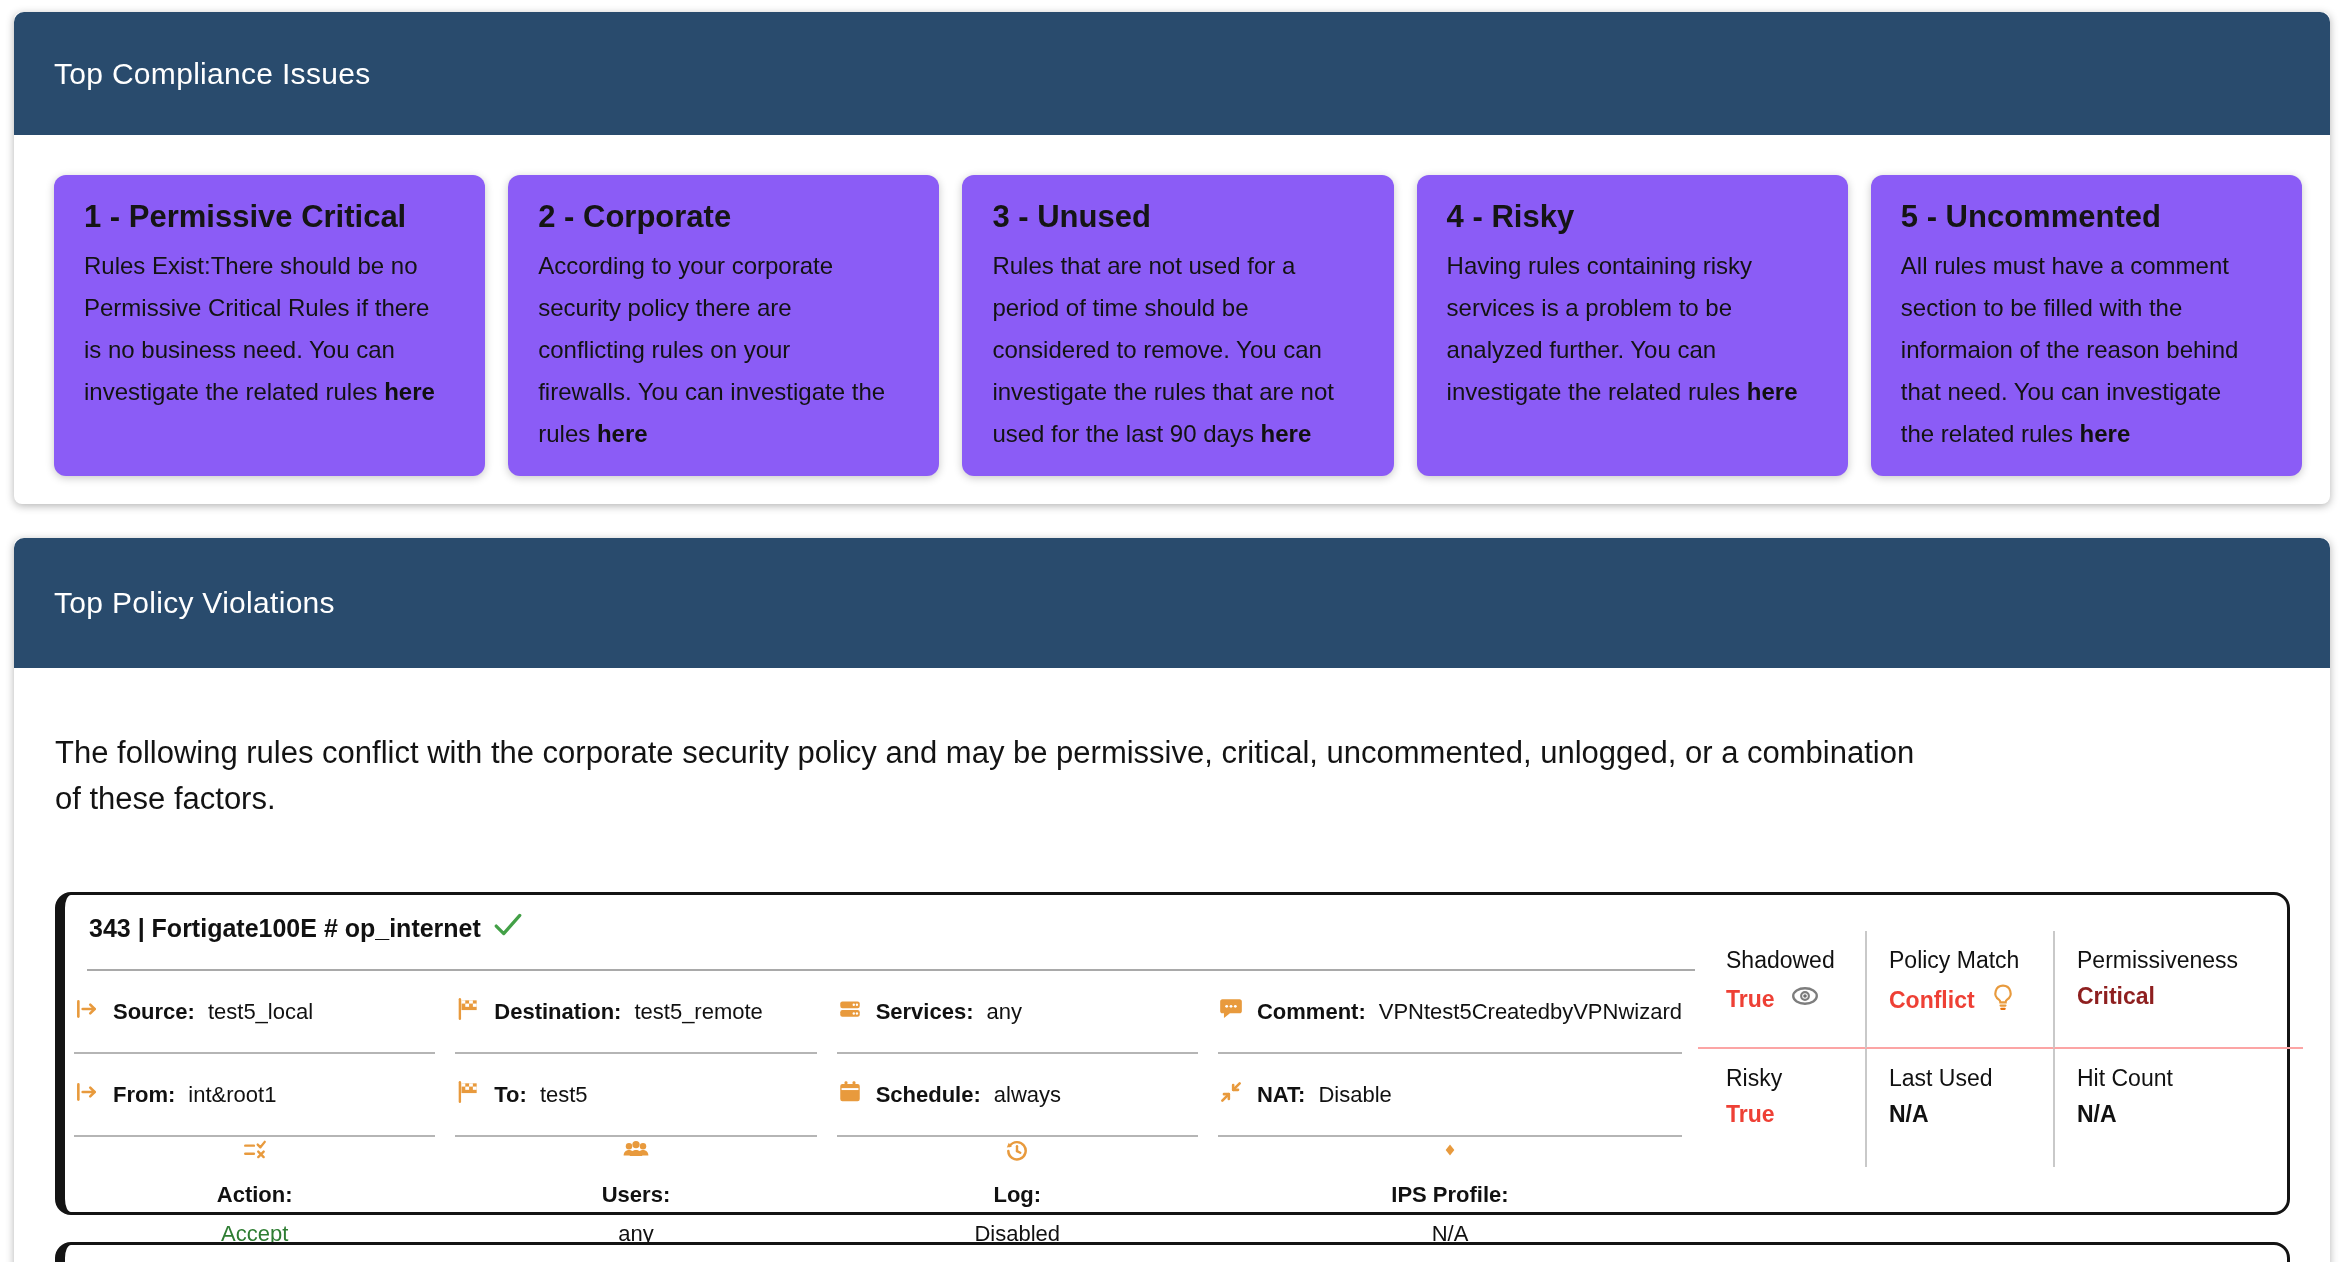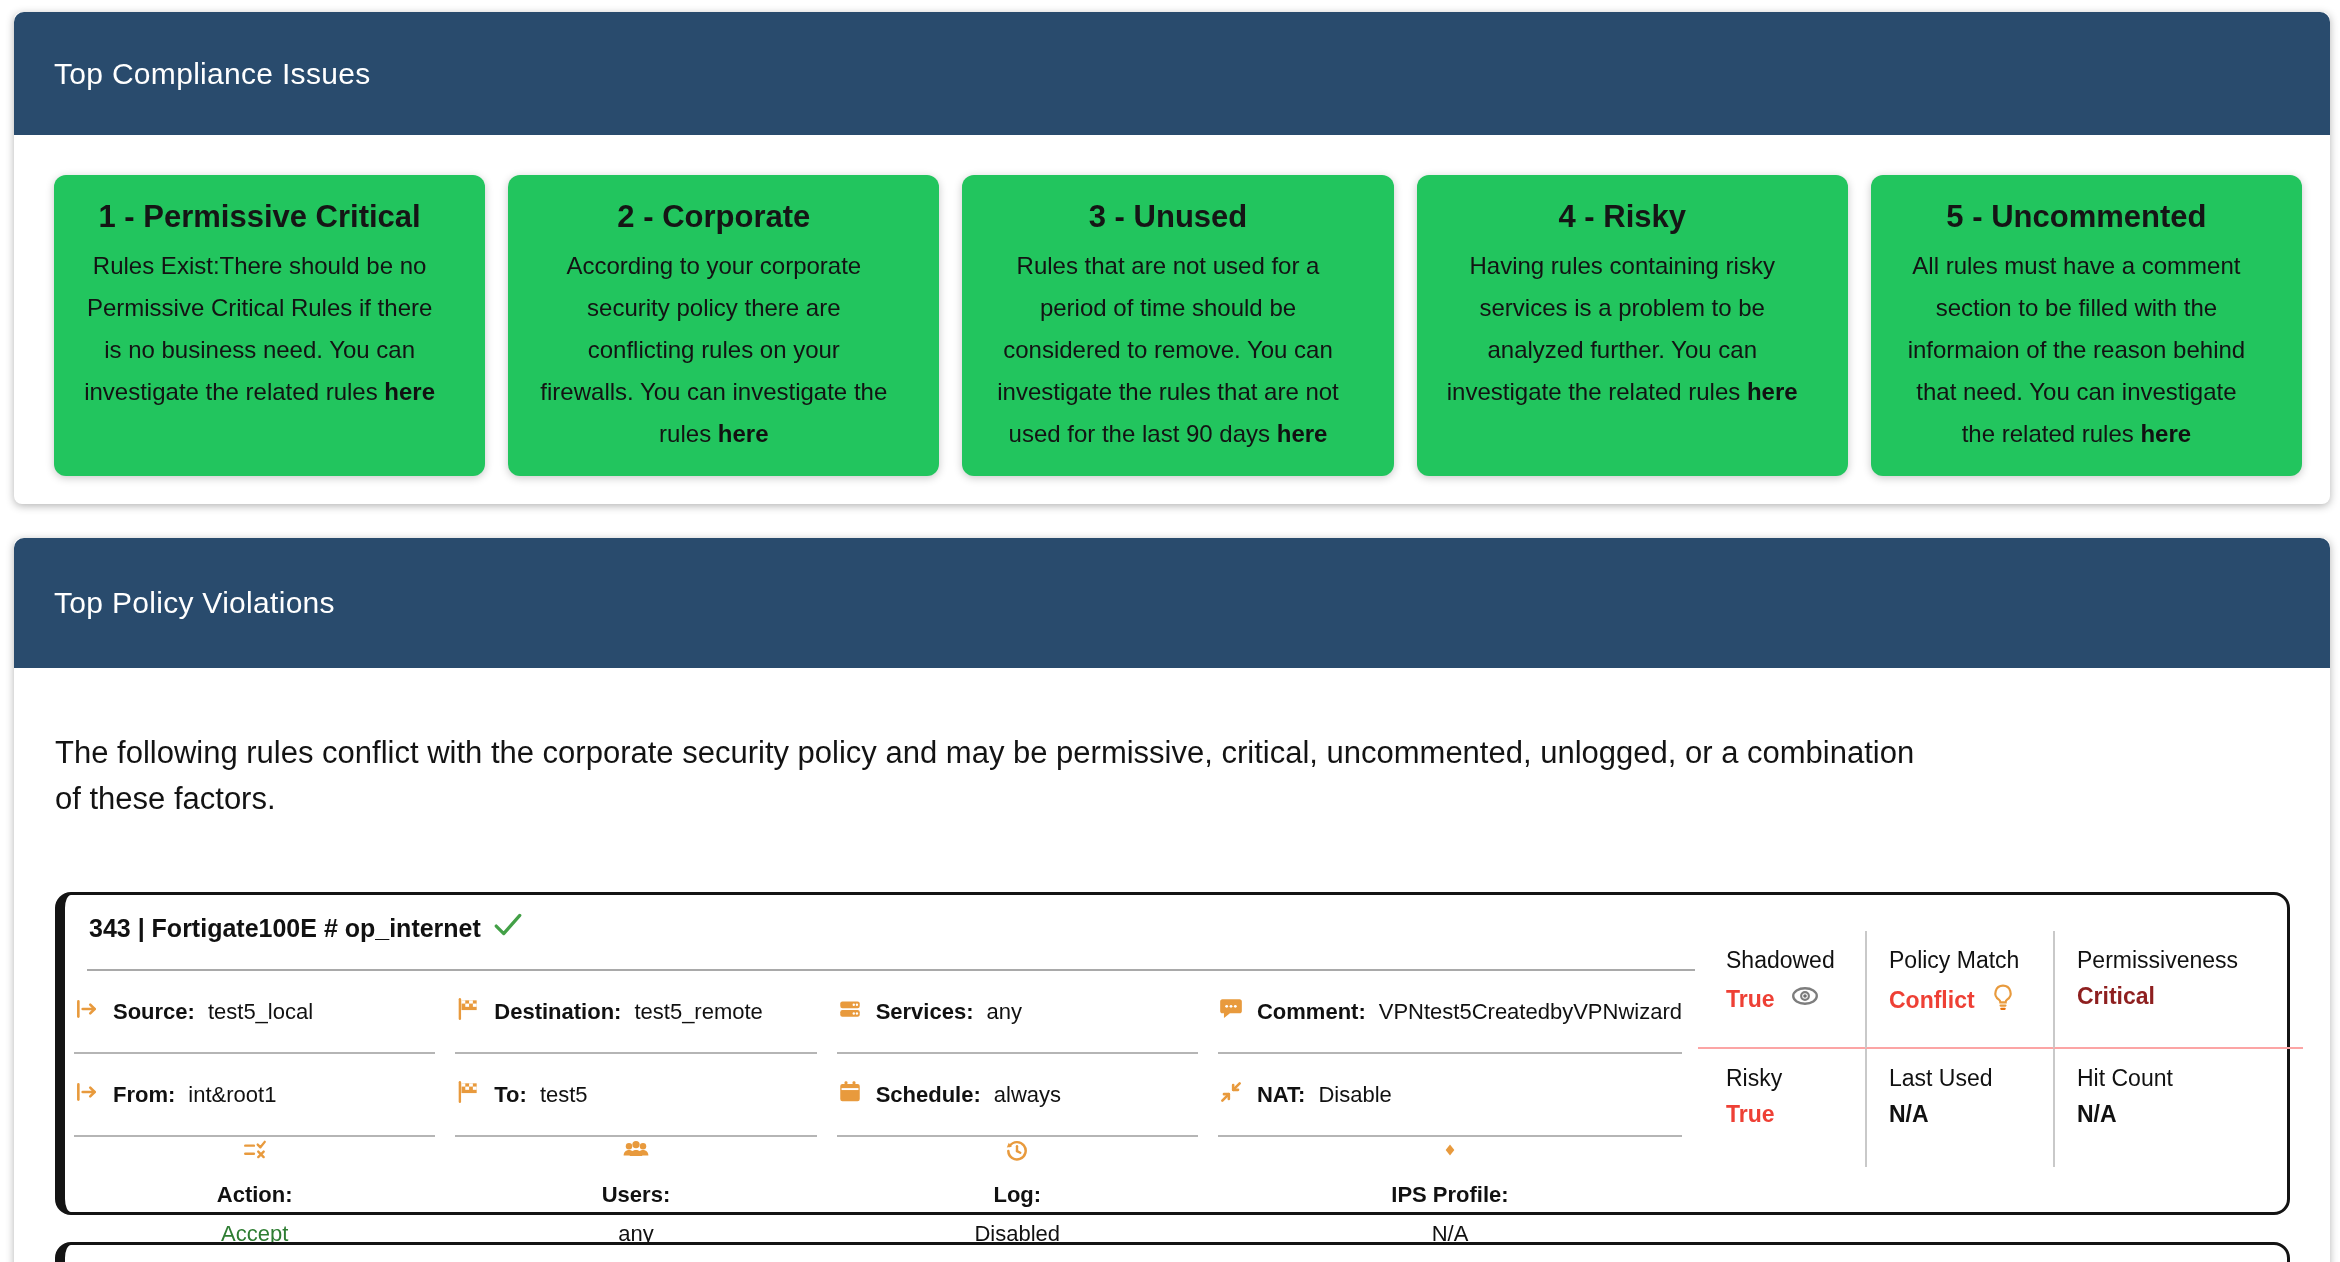--- a/index.html
+++ b/index.html
@@ -7,22 +7,22 @@
   .panel{position:absolute;left:14px;width:2316px;background:#fff;border-radius:8px;
     box-shadow:0 2px 9px rgba(0,0,0,.3);}
   #panel1{top:12px;height:492px;}
   #panel2{top:538px;height:1400px;}
   .panel-header{background:#294b6d;border-radius:10px 10px 0 0;height:123px;display:flex;
     align-items:center;padding:0 40px;}
   #panel2 .panel-header{height:130px;align-items:center;}
   .panel-header h1{margin:0;color:#fff;font-size:30px;font-weight:400;letter-spacing:.3px;}
   
   .cards{display:flex;gap:23px;padding:40px 28px 0 40px;}
-  .card{width:432px;height:301px;box-sizing:border-box;background:#22c55e;border-radius:12px;
-    box-shadow:0 2px 8px rgba(0,0,0,.22);padding:24px 50px 18px 30px;text-align:center;}
+  .card{width:432px;height:301px;box-sizing:border-box;background:#8b5cf6;border-radius:12px;
+    box-shadow:0 2px 8px rgba(0,0,0,.22);padding:24px 50px 18px 30px;}
   .card h2{margin:0 0 10px;font-size:31px;font-weight:600;color:#151515;}
   .card p{margin:0;font-size:24px;line-height:42px;color:#131313;}
   .card a{font-weight:700;color:#111;text-decoration:none;}
   
   .panel-body{padding:0 40px 40px 41px;}
   .intro{margin:62px 0 0;font-size:31px;line-height:46px;color:#131313;max-width:1880px;}
   .rule-card{position:relative;margin:70px 0 0;border:3px solid #141414;border-left-width:10px;
     border-radius:16px;height:323px;box-sizing:border-box;background:#fff;}
   .rule-card.partial{margin-top:27px;height:120px;}
   .rule-title{margin:16px 0 0 24px;font-size:25px;font-weight:700;color:#111;

